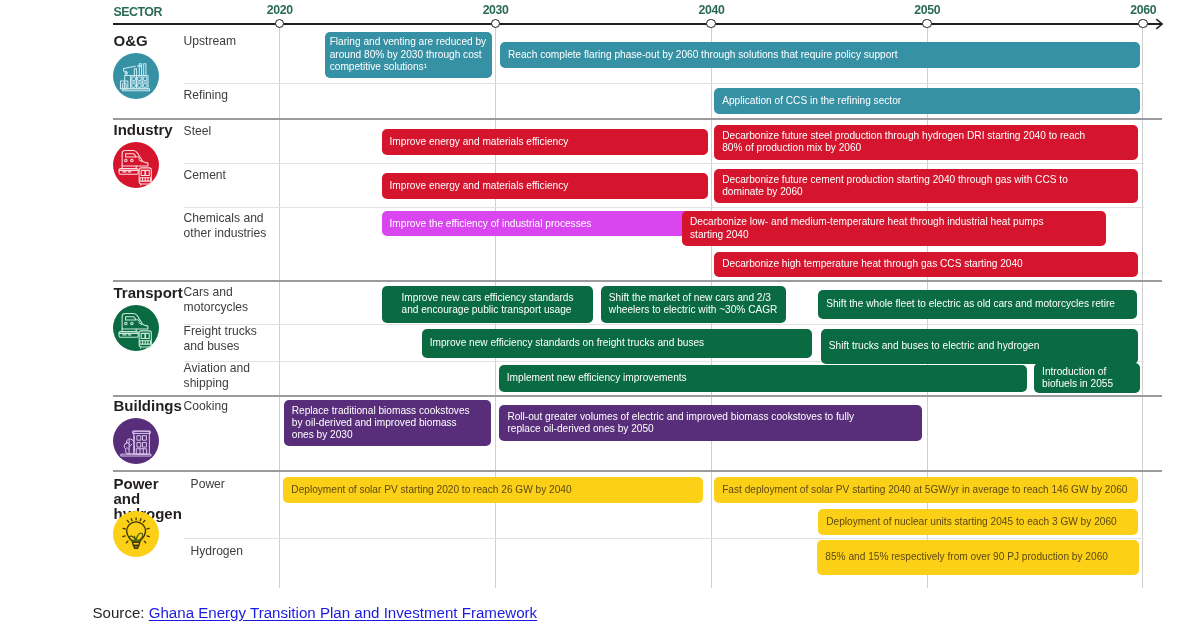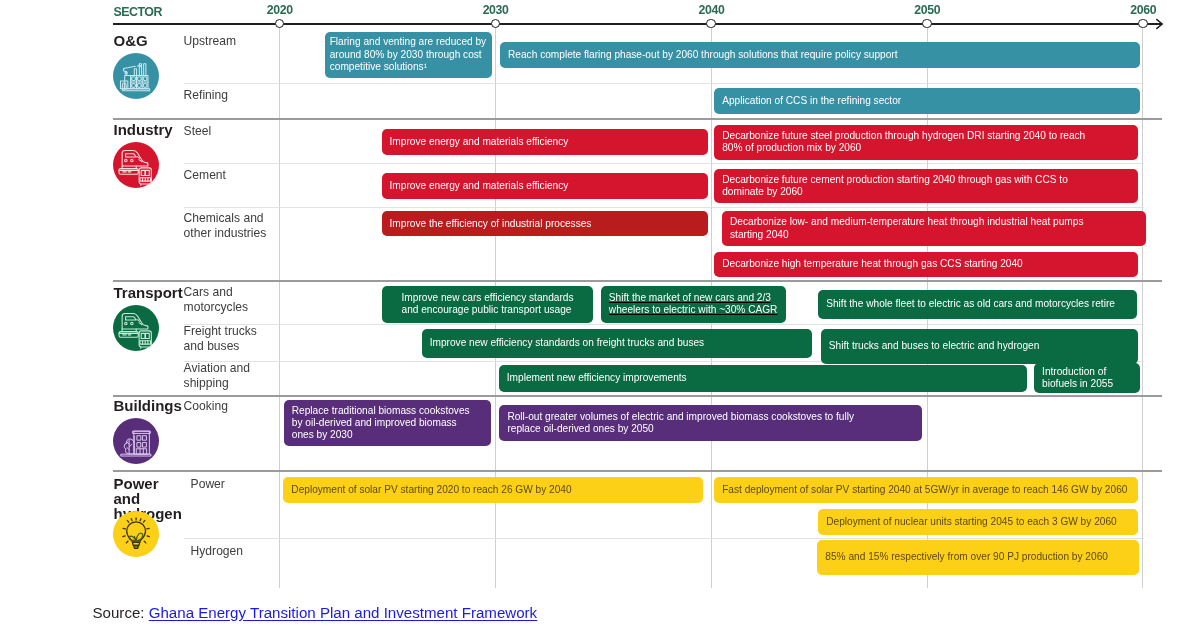--- a/index.html
+++ b/index.html
@@ -155,26 +155,26 @@
       <span class="bline">Improve energy and materials efficiency</span>
     </span>
   </div>
   <div class="bar" style="left: 714.19px; top: 168.6px; width: 423.73px; height: 34.9px; background: rgb(212, 21, 45); padding-left: 8px; padding-right: 8px;">
     <span>
       <span class="bline">Decarbonize future cement production starting 2040 through gas with CCS to</span>
       <span class="bline">dominate by 2060</span>
     </span>
   </div>
   <div class="row-label" style="top:211.04999999999998px;left:183.6px;width:88px;">Chemicals and other industries</div>
-  <div class="bar" style="left: 381.55px; top: 211.3px; width: 326.81px; height: 25px; background: #b91c1c; padding-left: 8px; padding-right: 0;">
+  <div class="bar" style="left: 381.55px; top: 211.3px; width: 326.81px; height: 25px; background: #d946ef; padding-left: 8px; padding-right: 0;">
     <span>
       <span class="bline">Improve the efficiency of industrial processes</span>
     </span>
   </div>
-  <div class="bar" style="left: 722px; top: 211.3px; width: 423.73px; height: 34.7px; background: rgb(212, 21, 45); padding-left: 8px; padding-right: 8px;">
+  <div class="bar" style="left: 682px; top: 211.3px; width: 423.73px; height: 34.7px; background: rgb(212, 21, 45); padding-left: 8px; padding-right: 8px;">
     <span>
       <span class="bline">Decarbonize low- and medium-temperature heat through industrial heat pumps</span>
       <span class="bline">starting 2040</span>
     </span>
   </div>
   <div class="bar" style="left: 714.19px; top: 251.7px; width: 423.73px; height: 25.1px; background: rgb(212, 21, 45); padding-left: 8px; padding-right: 8px;">
     <span>
       <span class="bline">Decarbonize high temperature heat through gas CCS starting 2040</span>
     </span>
   </div>
@@ -204,21 +204,21 @@
         </g>
       </svg>
     </div>
   <div class="row-label" style="top:284.85px;left:183.6px;width:88px;">Cars and motorcycles</div>
   <div class="bar" style="left: 382.2px; top: 285.7px; width: 210.68px; height: 37.2px; background: rgb(10, 107, 67); padding-left: 8px; padding-right: 8px; justify-content: center;">
     <span>
       <span class="bline">Improve new cars efficiency standards</span>
       <span class="bline">and encourage public transport usage</span>
     </span>
   </div>
-  <div class="bar" style="left: 600.87px; top: 285.7px; width: 185px; height: 37.2px; background: rgb(10, 107, 67); padding-left: 8px; padding-right: 8px; text-decoration: underline;">
+  <div class="bar" style="left: 600.87px; top: 285.7px; width: 185px; height: 37.2px; background: rgb(10, 107, 67); padding-left: 8px; padding-right: 8px;">
     <span>
       <span class="bline">Shift the market of new cars and 2/3</span>
       <span class="bline">wheelers to electric with ~30% CAGR</span>
     </span>
   </div>
   <div class="bar" style="left: 818.24px; top: 289.5px; width: 318.83px; height: 29.2px; background: rgb(10, 107, 67); padding-left: 8px; padding-right: 8px;">
     <span>
       <span class="bline">Shift the whole fleet to electric as old cars and motorcycles retire</span>
     </span>
   </div>

